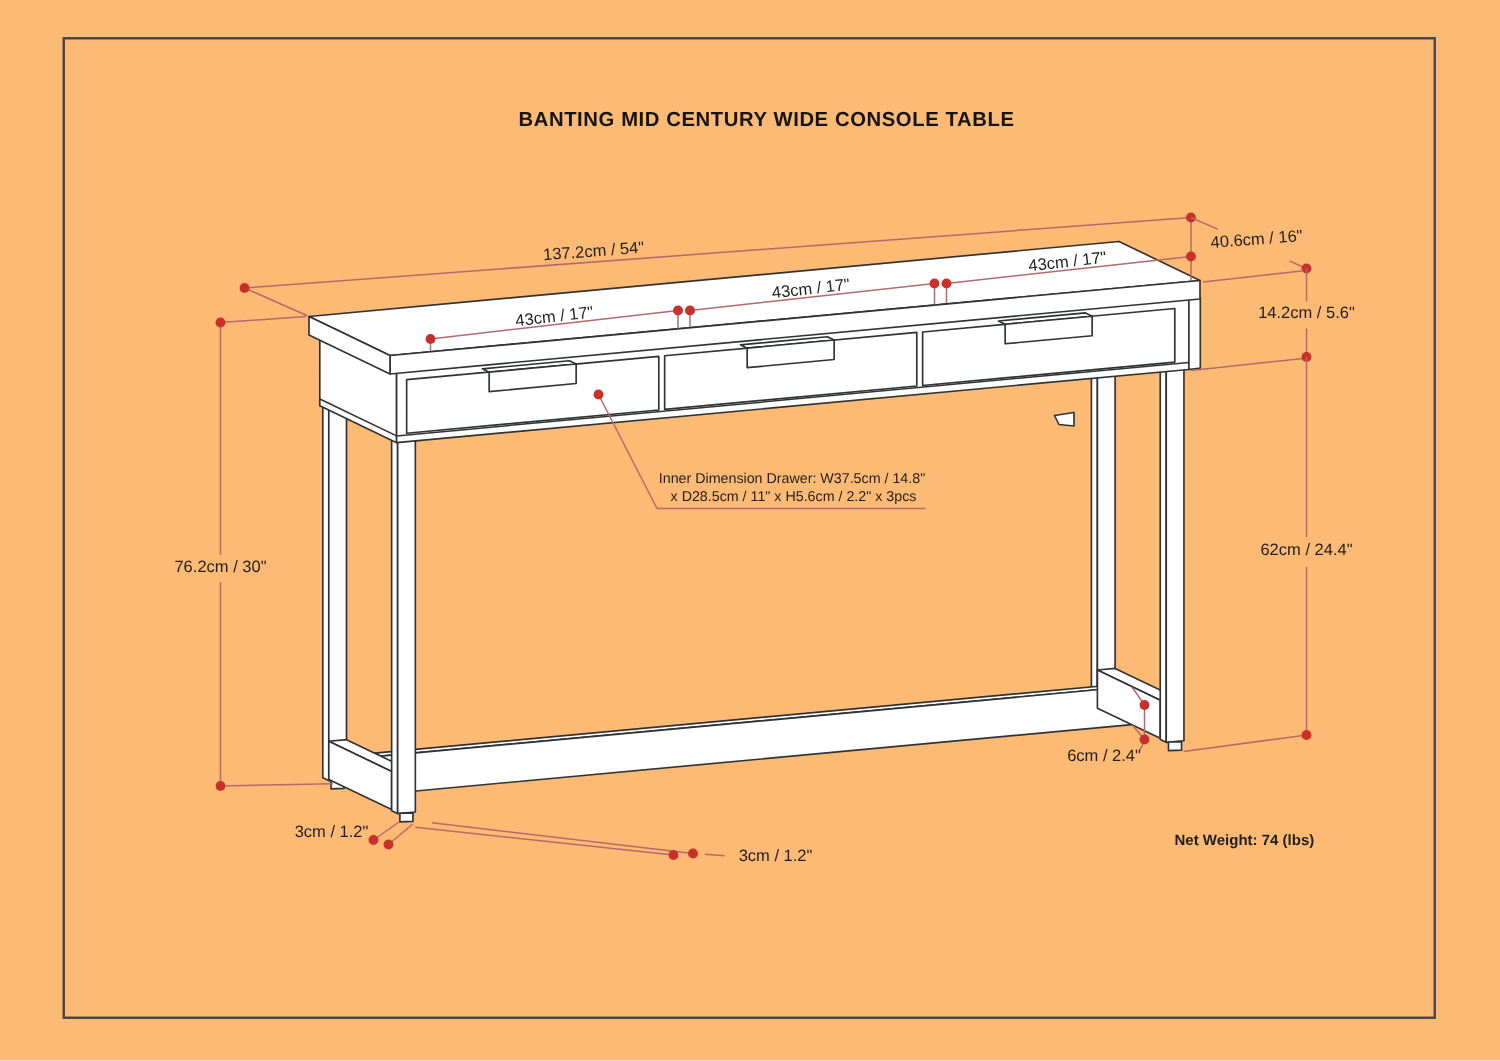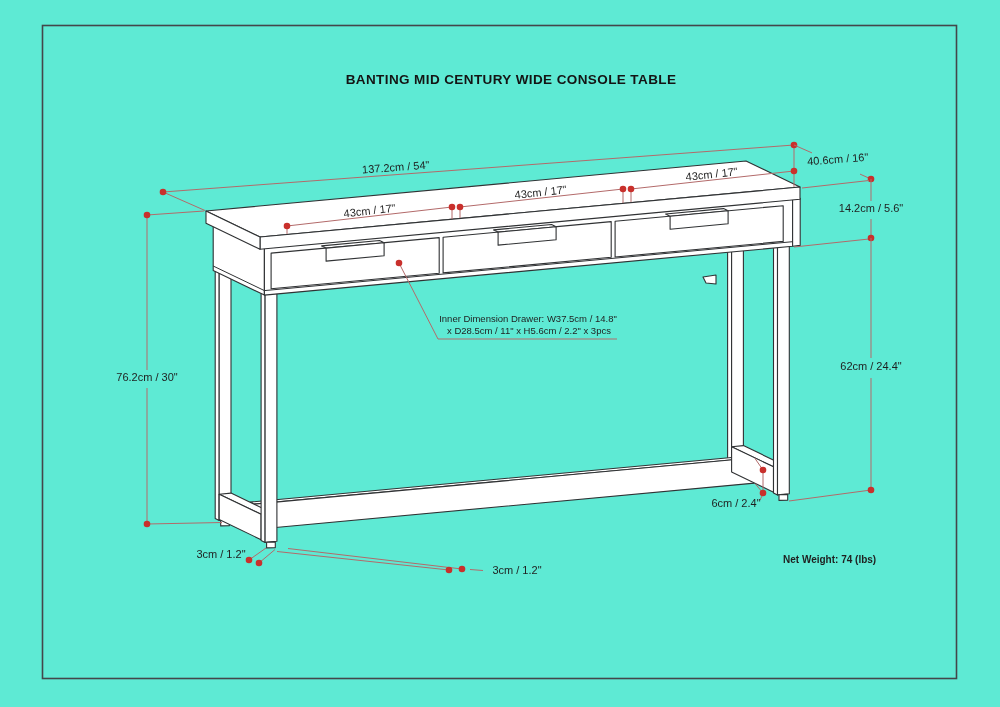--- a/index.html
+++ b/index.html
@@ -1,16 +1,16 @@
 <!DOCTYPE html>
 <html><head>
 <meta charset="utf-8">
 <style>
   html,body{margin:0;padding:0;background:#ffffff;}
-  .page{position:relative;width:1000px;height:707px;background:#5eead4;overflow:hidden;
+  .page{position:relative;width:1000px;height:707px;background:#fdba74;overflow:hidden;
         font-family:"Liberation Sans", sans-serif;}
   svg{position:absolute;left:0;top:0;}
   svg text{font-family:"Liberation Sans", sans-serif;fill:#1f1f1f;}
   .dimlabel{font-size:11px;}
   .smalllabel{font-size:9.5px;}
   .titlelabel{font-size:13.5px;font-weight:600;letter-spacing:.4px;fill:#141414;}
   .netlabel{font-size:10px;font-weight:600;}
   .wood{fill:#ffffff;stroke:#303234;stroke-width:1.1;stroke-linejoin:round;}
   .woodline{fill:none;stroke:#303234;stroke-width:1;stroke-linejoin:round;}
   .dim{fill:none;stroke:#b36a6a;stroke-width:1;}

